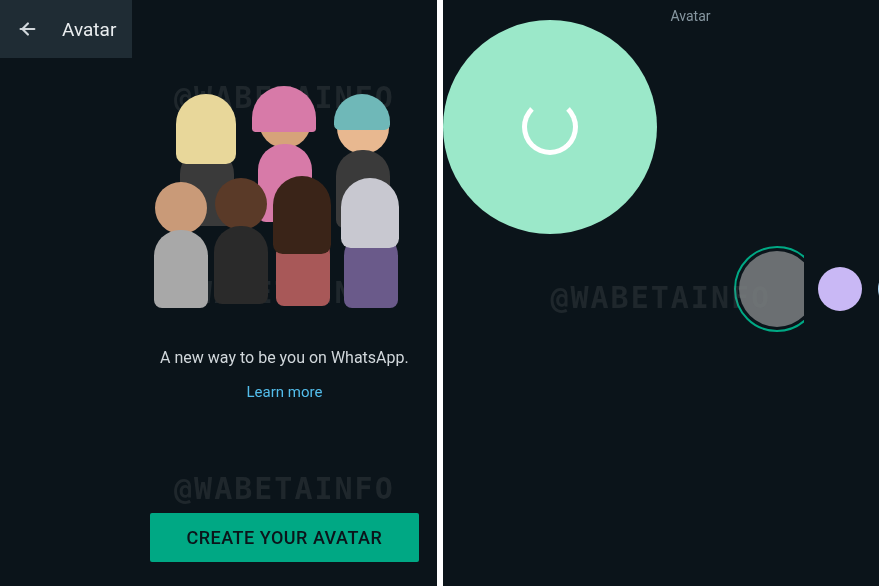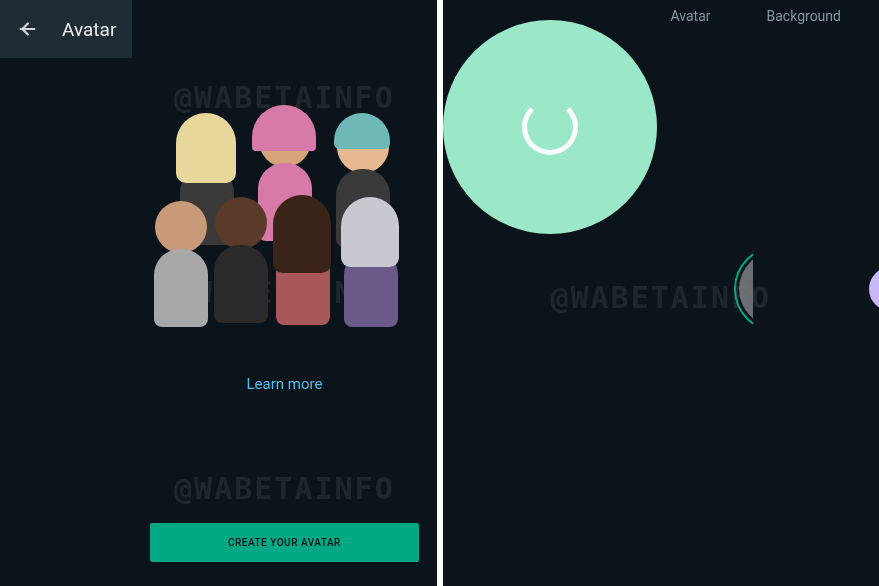--- a/index.html
+++ b/index.html
@@ -105,21 +105,21 @@
     color: #53bdeb;
     font-size: 15px;
     text-align: center;
     margin-top: 8px;
     cursor: pointer;
   }
   .cta-button {
     background: #00a884;
     color: #0b141a;
     text-align: center;
-    font-size: 10px;
+    font-size: 18px;
     font-weight: 500;
     letter-spacing: 0.5px;
     padding: 14px;
     border-radius: 2px;
     margin-top: 22px;
     cursor: pointer;
   }
 
   
   .preview-wrap {
@@ -223,20 +223,21 @@
           <div class="hair" style="width:58px;height:78px;background:#3a2418;top:-4px;left:-3px"></div>
           <div class="head" style="background:#e8c4a8"></div>
           <div class="body" style="background:#a85858"></div>
         </div>
         <div class="person" style="left:190px;top:82px">
           <div class="hair" style="width:58px;height:70px;background:#c8c8d0;top:-4px;left:-3px"></div>
           <div class="head" style="background:#d8a888"></div>
           <div class="body" style="background:#6a5a8a"></div>
         </div>
       </div>
+      <div class="tagline">A new way to be you on WhatsApp.</div>
       <div class="learn-link">Learn more</div>
     </div>
     <div class="cta-button">CREATE YOUR AVATAR</div>
   </div>
 </div>
 
 <div class="screen">
 
   <div class="preview-wrap">
     <div class="preview-circle">
@@ -247,21 +248,20 @@
   <div class="divider"></div>
   <div class="section-label">Avatar</div>
   <div class="swatch-row" id="avatar-swatches">
       <div class="swatch large selected" style="background: rgb(107, 111, 114);"></div>
       <div class="swatch large" style="background: rgb(97, 100, 103);"></div>
       <div class="swatch large" style="background: rgb(89, 93, 96);"></div>
       <div class="swatch large grad-silver"></div>
       <div class="swatch large grad-silver"></div>
     </div>
 
-  <div class="section-label">Background</div>
   <div class="swatch-row" id="bg-swatches">
       <div class="swatch small" style="background: rgb(201, 184, 245);"></div>
       <div class="swatch small" style="background: rgb(169, 212, 242);"></div>
       <div class="swatch small selected" style="background: rgb(155, 232, 201);"></div>
       <div class="swatch small" style="background: rgb(245, 226, 168);"></div>
       <div class="swatch small" style="background: rgb(242, 179, 142);"></div>
       <div class="swatch small" style="background: rgb(242, 169, 198);"></div>
       <div class="swatch small" style="background: rgb(213, 213, 213);"></div>
     </div>
 

